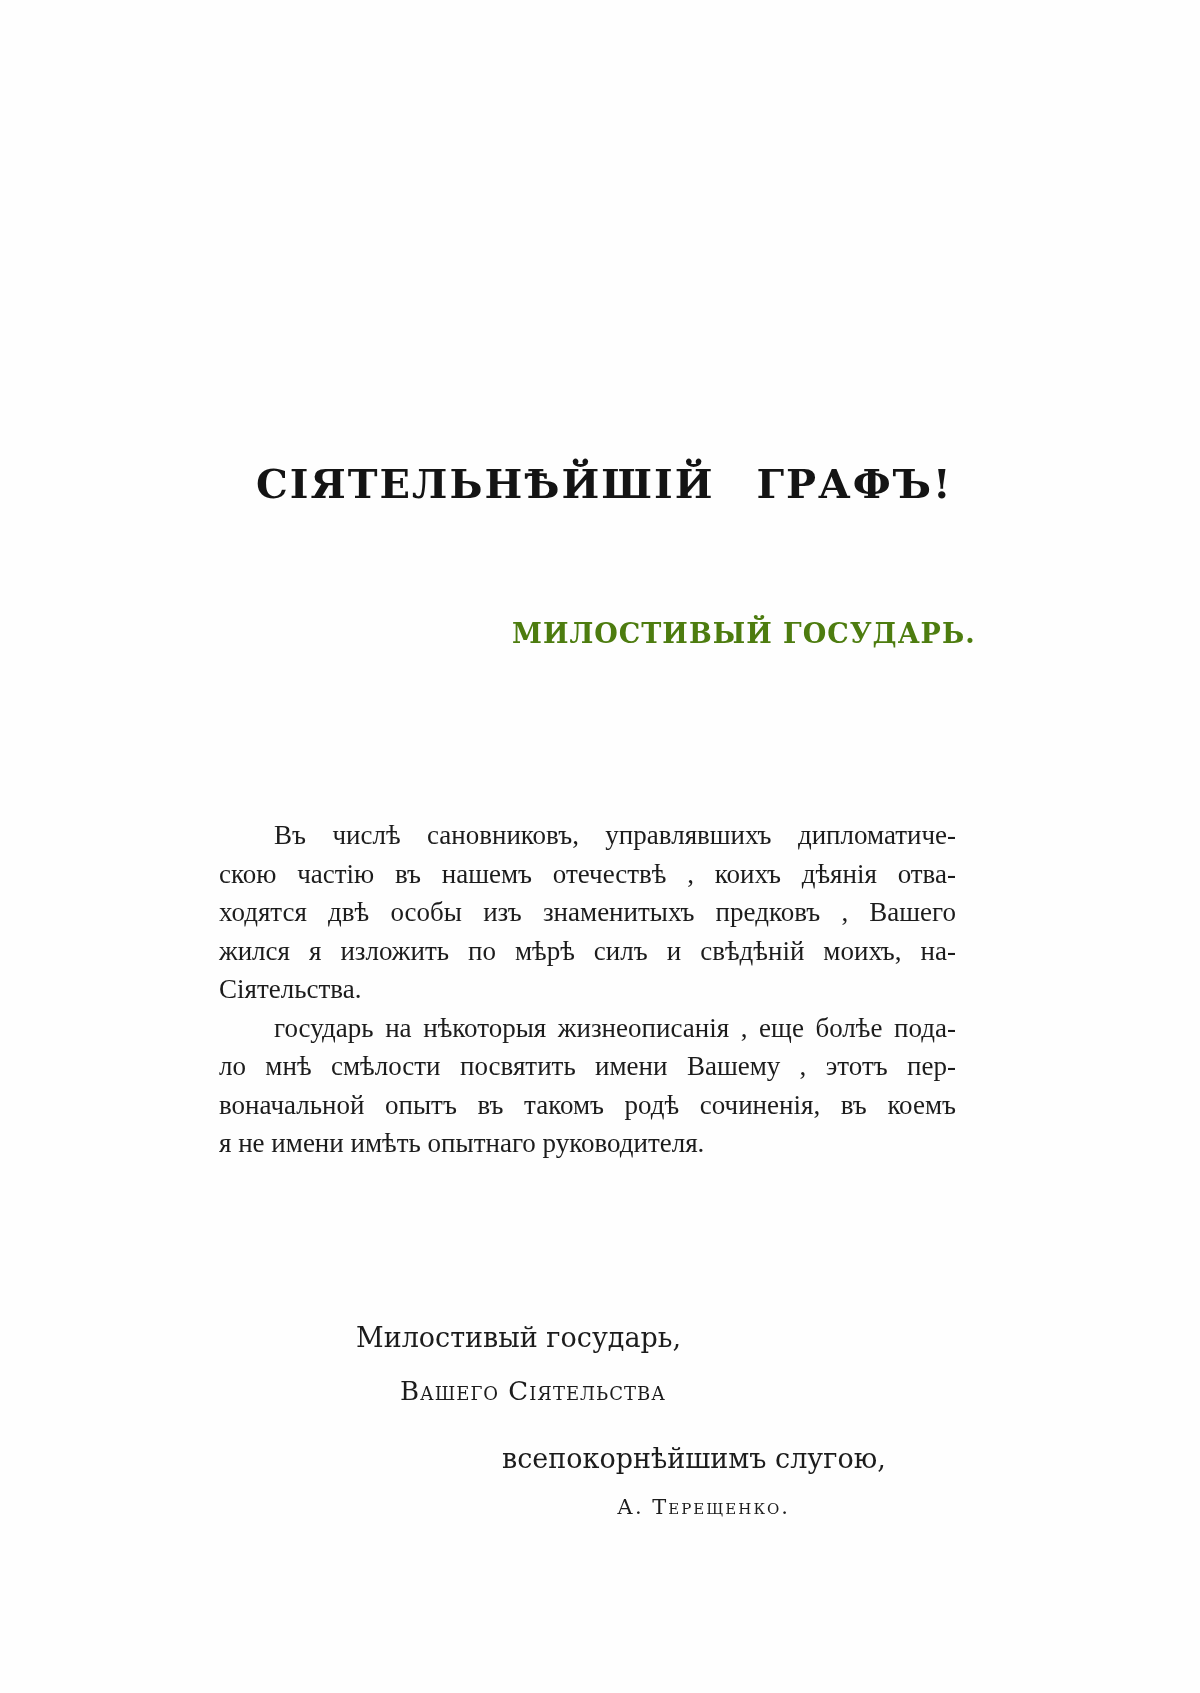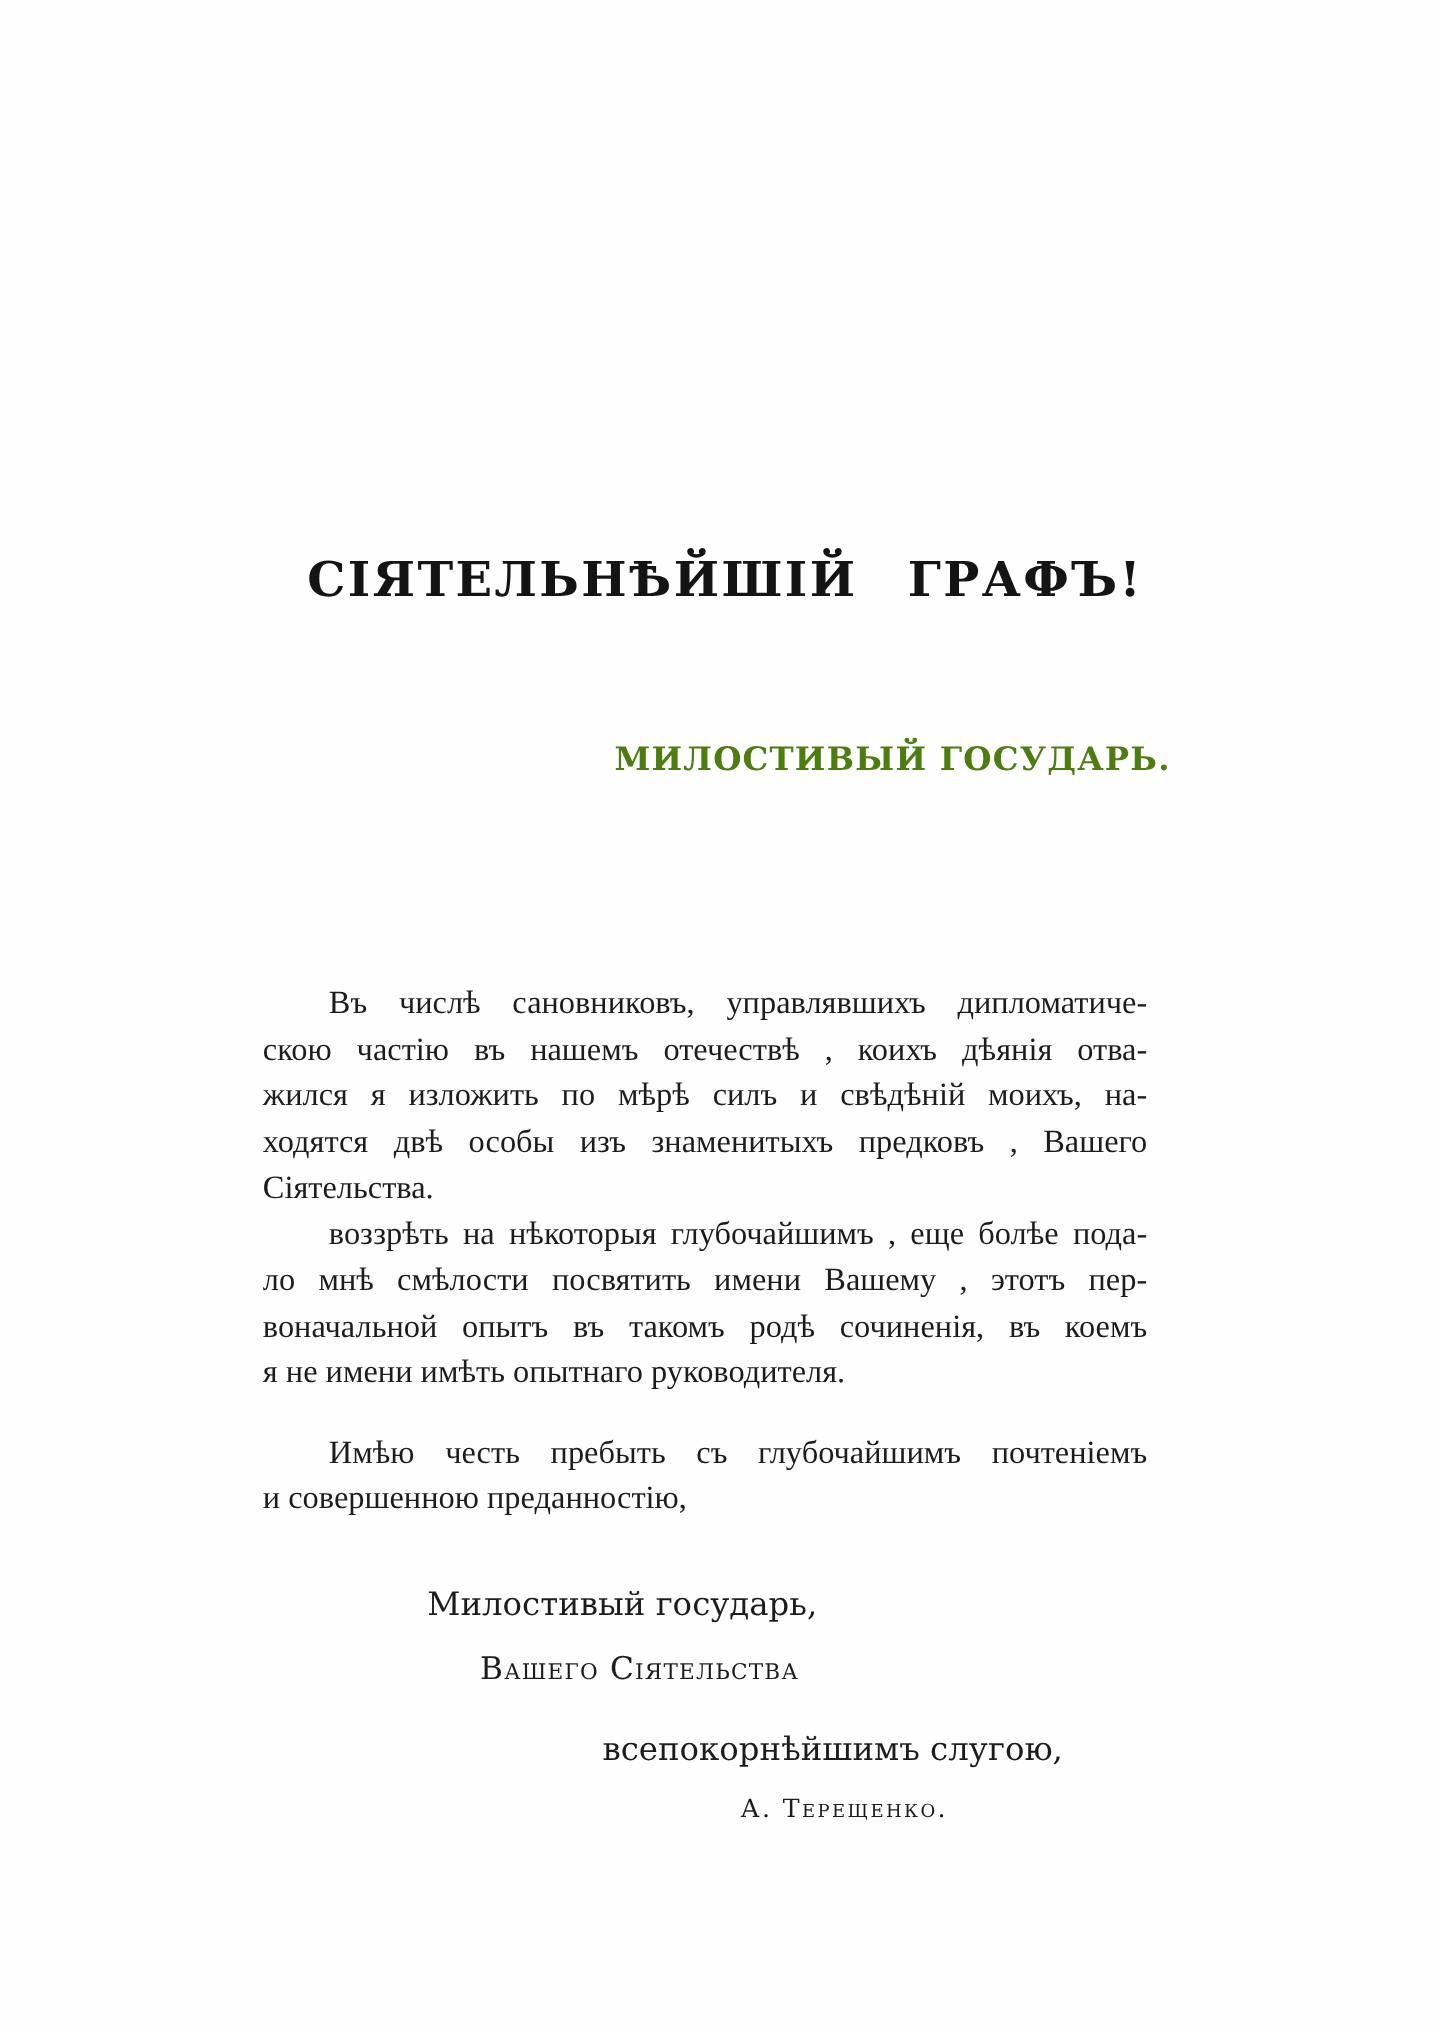--- a/index.html
+++ b/index.html
@@ -80,33 +80,29 @@
 <div class="page">
 
   <h1 class="title">СІЯТЕЛЬНѢЙШІЙ ГРАФЪ!</h1>
 
   <div class="salutation">МИЛОСТИВЫЙ ГОСУДАРЬ.</div>
 
   <div class="body-block">
     <div class="paragraph">
         <div class="line">Въ числѣ сановниковъ, управлявшихъ дипломатиче-</div>
         <div class="line">скою частію въ нашемъ отечествѣ , коихъ дѣянія отва-</div>
+        <div class="line">ходятся двѣ особы изъ знаменитыхъ предковъ , Вашего</div>
         <div class="line">жился я изложить по мѣрѣ силъ и свѣдѣній моихъ, на-</div>
-        <div class="line">ходятся двѣ особы изъ знаменитыхъ предковъ , Вашего</div>
         <div class="line">Сіятельства.</div>
       </div>
     <div class="paragraph">
-        <div class="line">воззрѣть на нѣкоторыя глубочайшимъ , еще болѣе пода-</div>
+        <div class="line">государь на нѣкоторыя жизнеописанія , еще болѣе пода-</div>
         <div class="line">ло мнѣ смѣлости посвятить имени Вашему , этотъ пер-</div>
         <div class="line">воначальной опытъ въ такомъ родѣ сочиненія, въ коемъ</div>
         <div class="line">я не имени имѣть опытнаго руководителя.</div>
-      </div>
-    <div class="paragraph closing">
-        <div class="line">Имѣю честь пребыть съ глубочайшимъ почтеніемъ</div>
-        <div class="line">и совершенною преданностію,</div>
       </div>
   </div>
 
   <div class="signoff-line signoff-salutation">Милостивый государь,</div>
 
   <div class="signoff-line signoff-attribution">Вашего Сіятельства</div>
 
   <div class="signoff-line signoff-servant">всепокорнѣйшимъ слугою,</div>
 
   <div class="signoff-line signature">А. Терещенко.</div>

